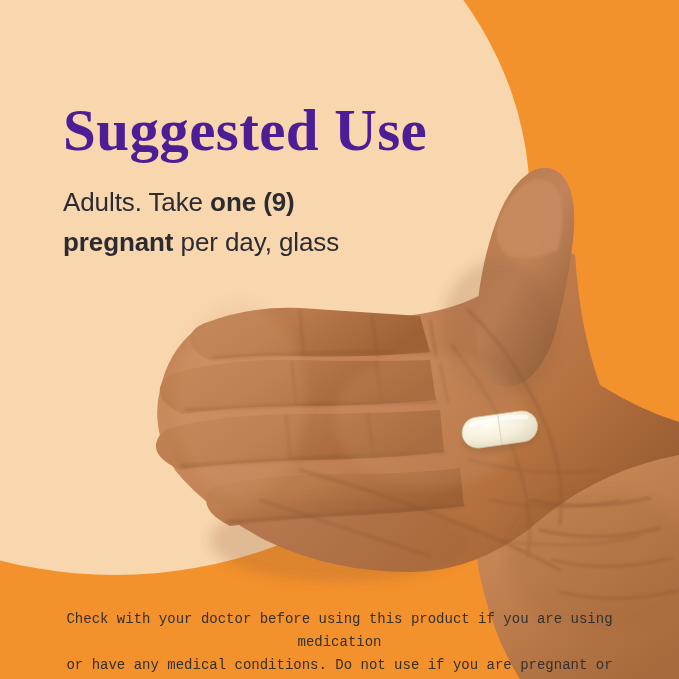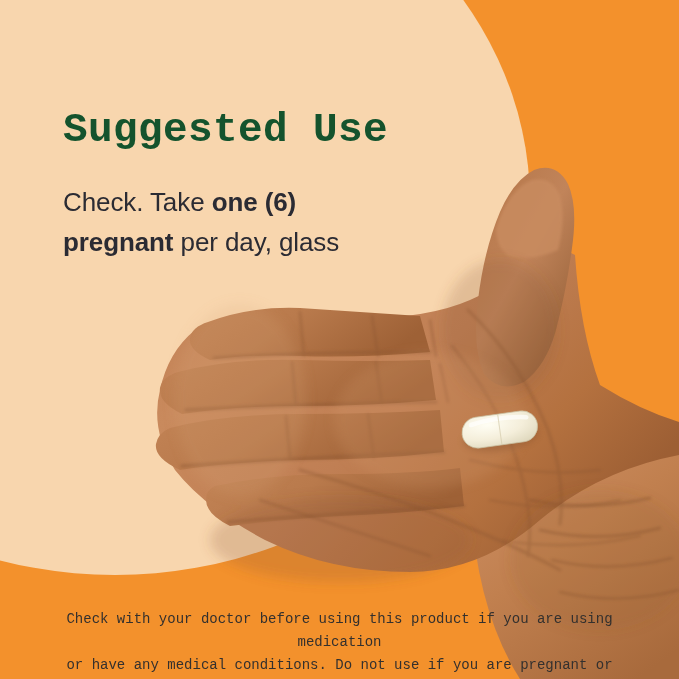--- a/index.html
+++ b/index.html
@@ -33,24 +33,24 @@
   }
 
   
   .text-block {
     position: absolute;
     left: 63px;
     top: 100px;
     width: 380px;
   }
   .heading {
-    font-family: Liberation Mono, monospace;
-    font-size: 41px;
+    font-family: Liberation Serif, serif;
+    font-size: 59px;
     line-height: 60px;
-    color: #14532d;
+    color: #4c1d95;
     letter-spacing: 0.4px;
     margin: 0 0 22px 0;
     white-space: nowrap;
   }
   .body-copy {
     font-family: "Liberation Sans", sans-serif;
     font-size: 26px;
     line-height: 40px;
     color: #2B2B33;
     margin: 0;
@@ -250,21 +250,21 @@
         <rect x="462" y="414" width="76" height="31" rx="15.5" fill="none" stroke="#C9C0A2" stroke-width="0.9" opacity="0.8"></rect>
         <path d="M 472,421 Q 500,416 528,421" stroke="#FFFFFF" stroke-width="4.5" fill="none" opacity="0.65" stroke-linecap="round"></path>
         <path d="M 500,414 L 500,445" stroke="#D6CDAE" stroke-width="1.1" opacity="0.7"></path>
       </g>
     </svg>
   </div>
 
   <div class="text-block">
     <h1 class="heading">Suggested Use</h1>
     <p class="body-copy">
-      <span>Check. Take </span><b>one (6)</b><br>
+      <span>Adults. Take </span><b>one (9)</b><br>
       <b>pregnant</b><span> per day, glass</span><br>
     </p>
   </div>
 
   <div class="footer">
     <span>Check with your doctor before using this product if you are using medication</span>
     <span>or have any medical conditions. Do not use if you are pregnant or nursing.</span>
   </div>
 
 </div>

